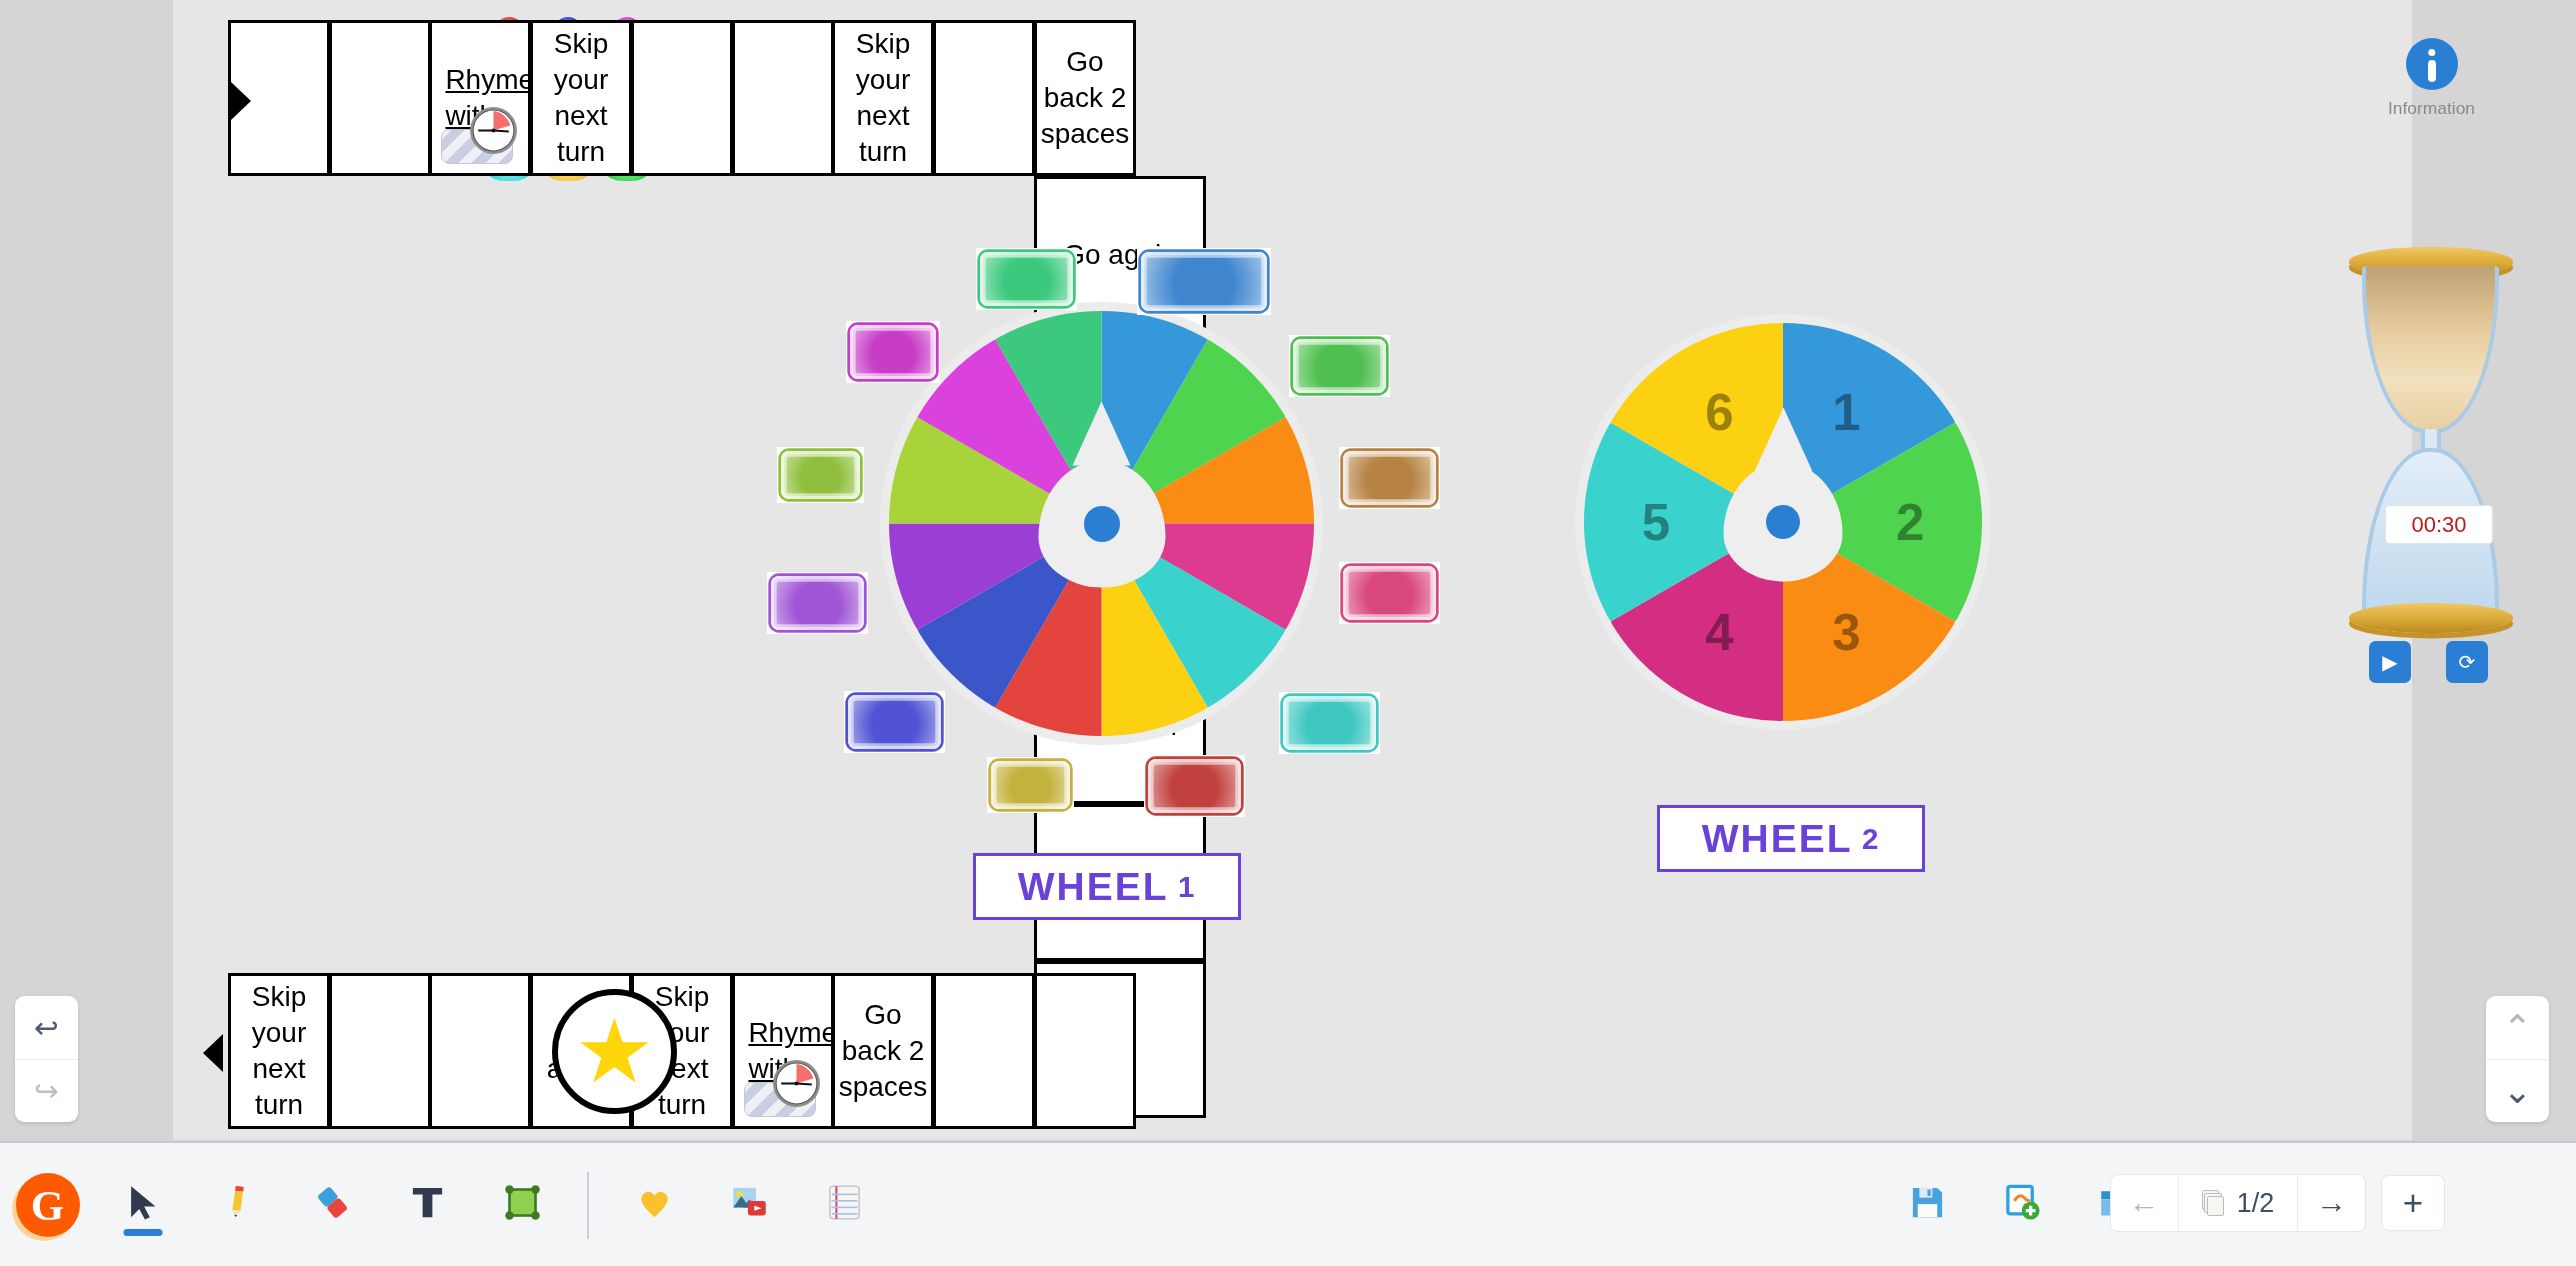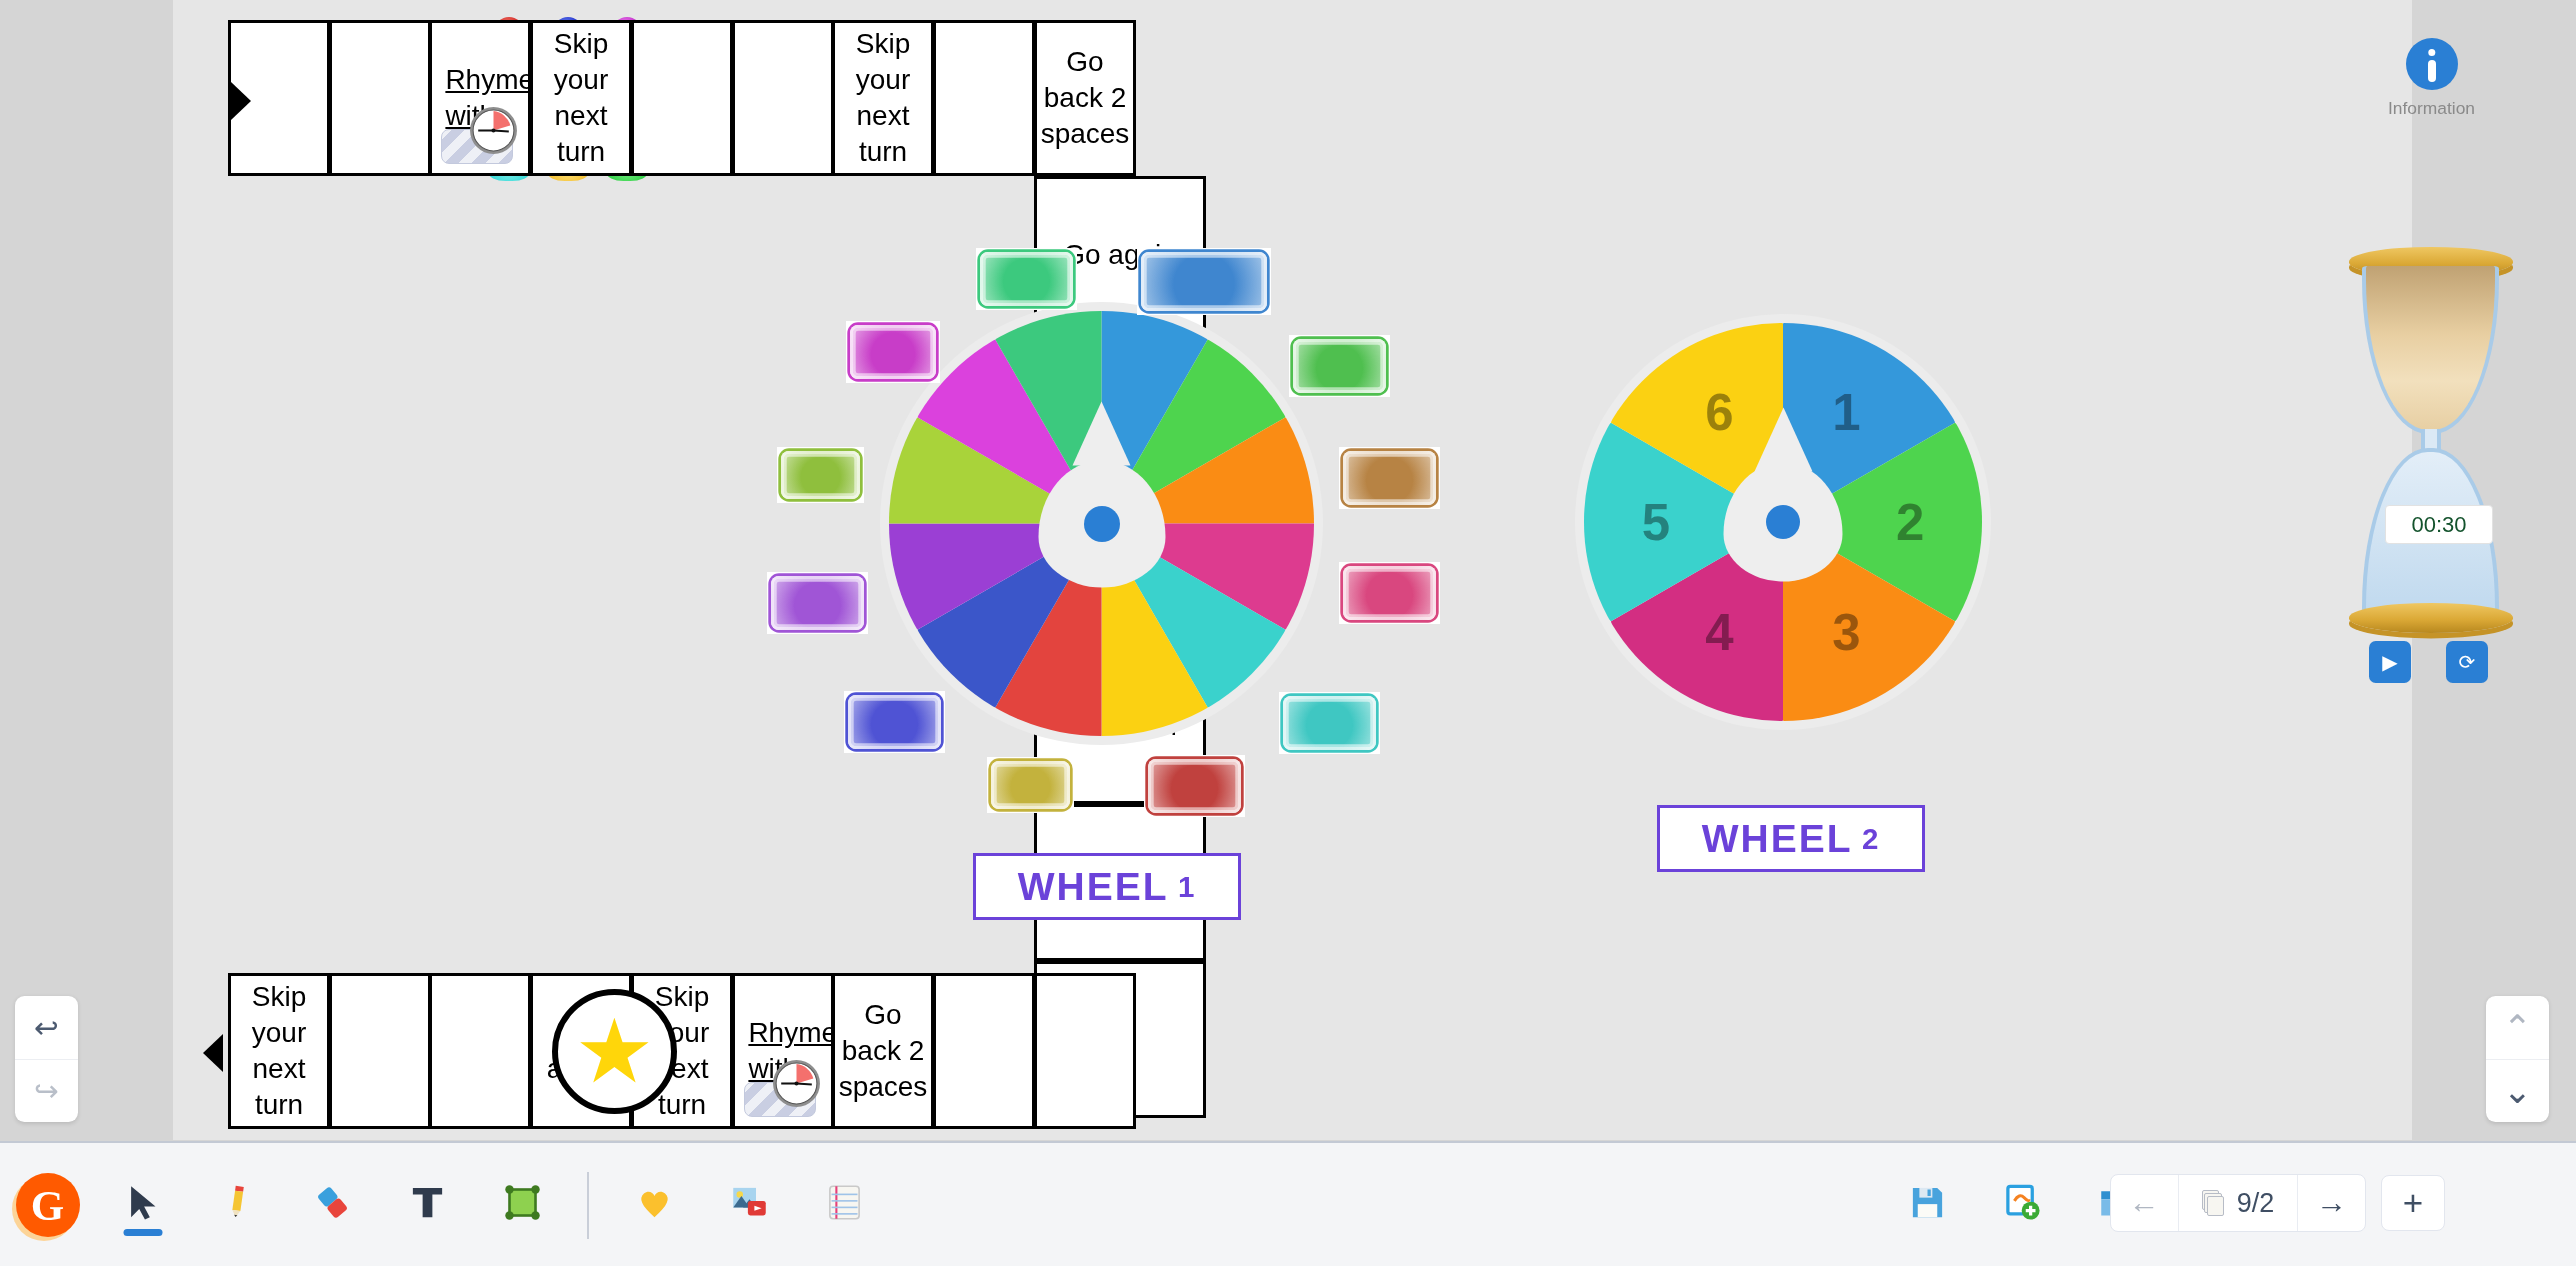--- a/index.html
+++ b/index.html
@@ -158,21 +158,21 @@
   .hg-bot-bulb {
     position: absolute; left: 17.4px; top: 201px; width: 137px; height: 173px;
     border-radius: 48% 48% 5.4px 5.4px / 92% 92% 2.7px 2.7px;
     background: linear-gradient(180deg,#e3eef8 0%,#cfe2f2 55%,#bed8ee 100%);
     border: 4.7px solid #a9cbe8; border-bottom: none;
   }
   .hg-time {
     position: absolute; left: 40px; top: 258px; width: 108px; height: 39px;
     background: #fff; border: 1.3px solid #e2e2e2; border-radius: 4px;
     display: flex; align-items: center; justify-content: center;
-    font-size: 22px; color: #14532d;
+    font-size: 22px; color: #b91c1c;
   }
   .hg-btn {
     position: absolute; top: 394px; width: 42px; height: 42px; border-radius: 6.7px;
     background: #2a7fd4; display: flex; align-items: center; justify-content: center;
     color: #fff; font-size: 20px;
   }
 
   
   .sidestack {
     position: absolute; width: 63px; background: #fff; border-radius: 9.4px;
@@ -621,21 +621,21 @@
 
   <div id="pager">
     <div class="grp">
       <div class="pbtn" style="color:#b0b7c2;">←</div>
       <div class="pcount">
         <span class="pages-icon">
             <i></i>
             <i></i>
             <i></i>
           </span>
-        <span>9/2</span>
+        <span>1/2</span>
       </div>
       <div class="pbtn">→</div>
     </div>
     <div class="addbtn">+</div>
   </div>
 
 </div>
 
 
 </body></html>

